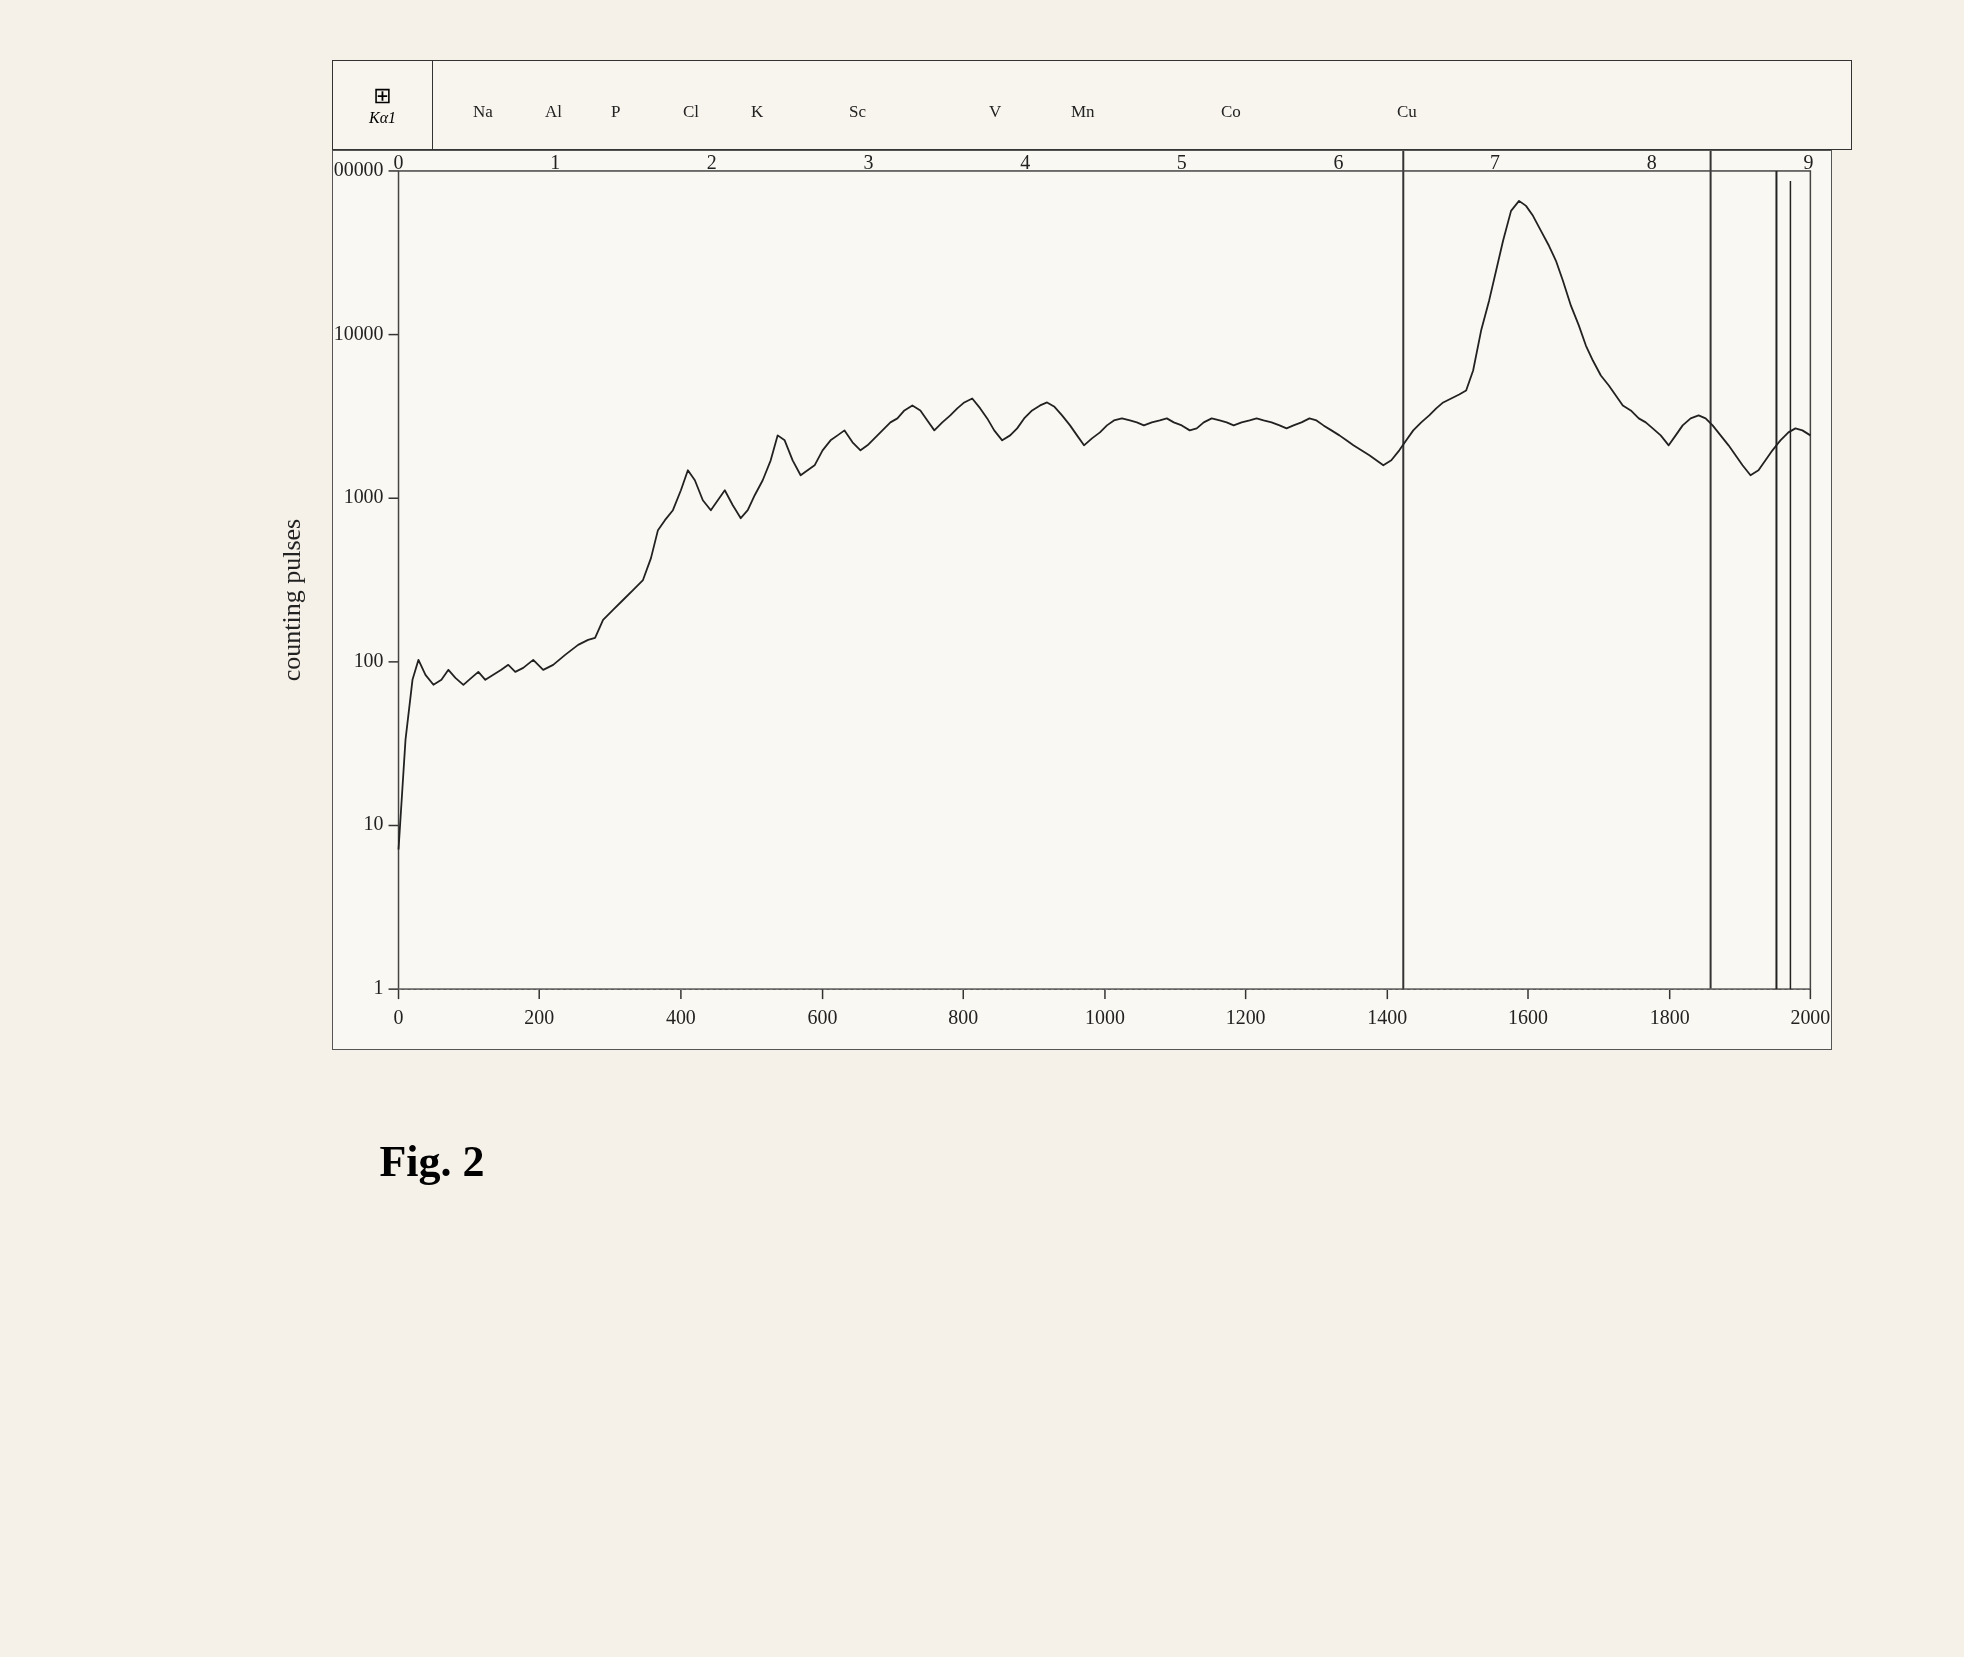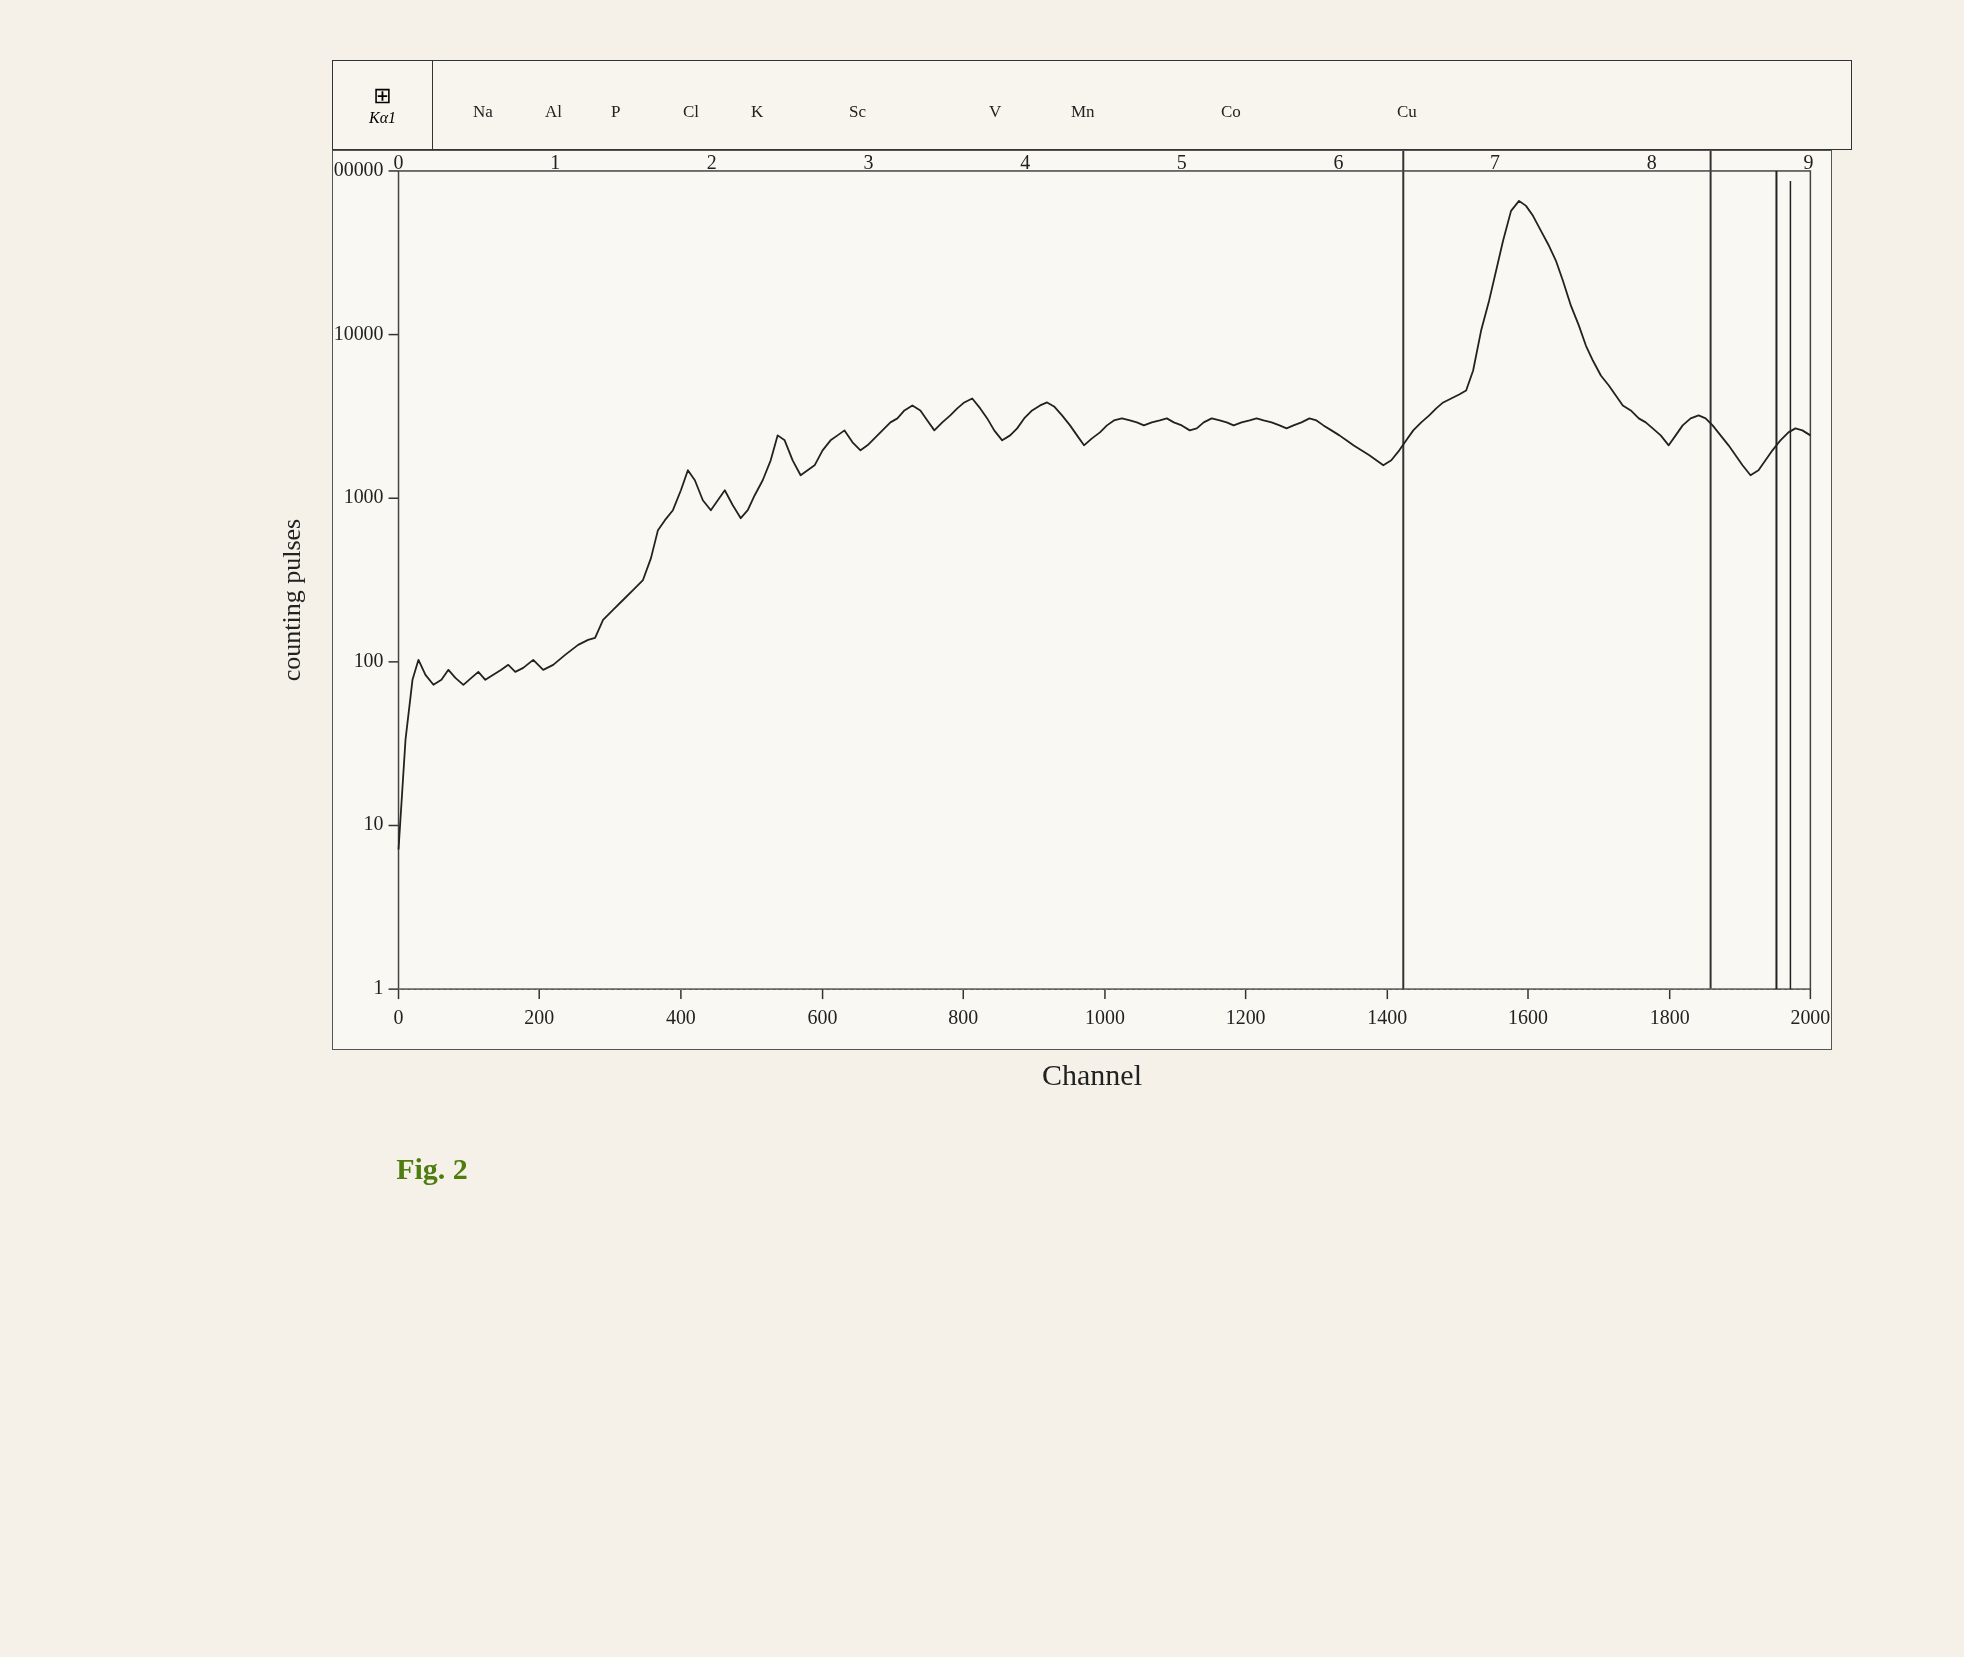--- a/index.html
+++ b/index.html
@@ -81,26 +81,26 @@
       text-align: center;
       font-size: 30px;
       font-family: serif;
       margin-top: 8px;
       color: #222;
     }
     svg.chart-svg {
       display: block;
     }
     .fig-label {
-      font-size: 30px;
+      font-size: 44px;
       font-family: serif;
       font-weight: bold;
-      margin-top: 60px;
+      margin-top: 86px;
       margin-left: -1100px;
-      color: #4d7c0f;
+      color: #000000;
     }
   </style>
 </head>
 <body>
 
 <div class="page">
   <div class="chart-container">
 
     <div style="position:relative; display:flex; align-items:center;">
       <div style="width:80px;"></div>
@@ -402,17 +402,16 @@
               1480,285
             "></polyline>
 
           <line x1="1446" y1="20" x2="1446" y2="840" stroke="#222" stroke-width="2"></line>
           <line x1="1460" y1="30" x2="1460" y2="840" stroke="#222" stroke-width="1.5"></line>
 
         </svg>
       </div>
     </div>
 
-    <div class="x-axis-label" style="margin-left:80px;">Channel</div>
   </div>
 
   <div class="fig-label">Fig. 2</div>
 </div>
 
 </body></html>

